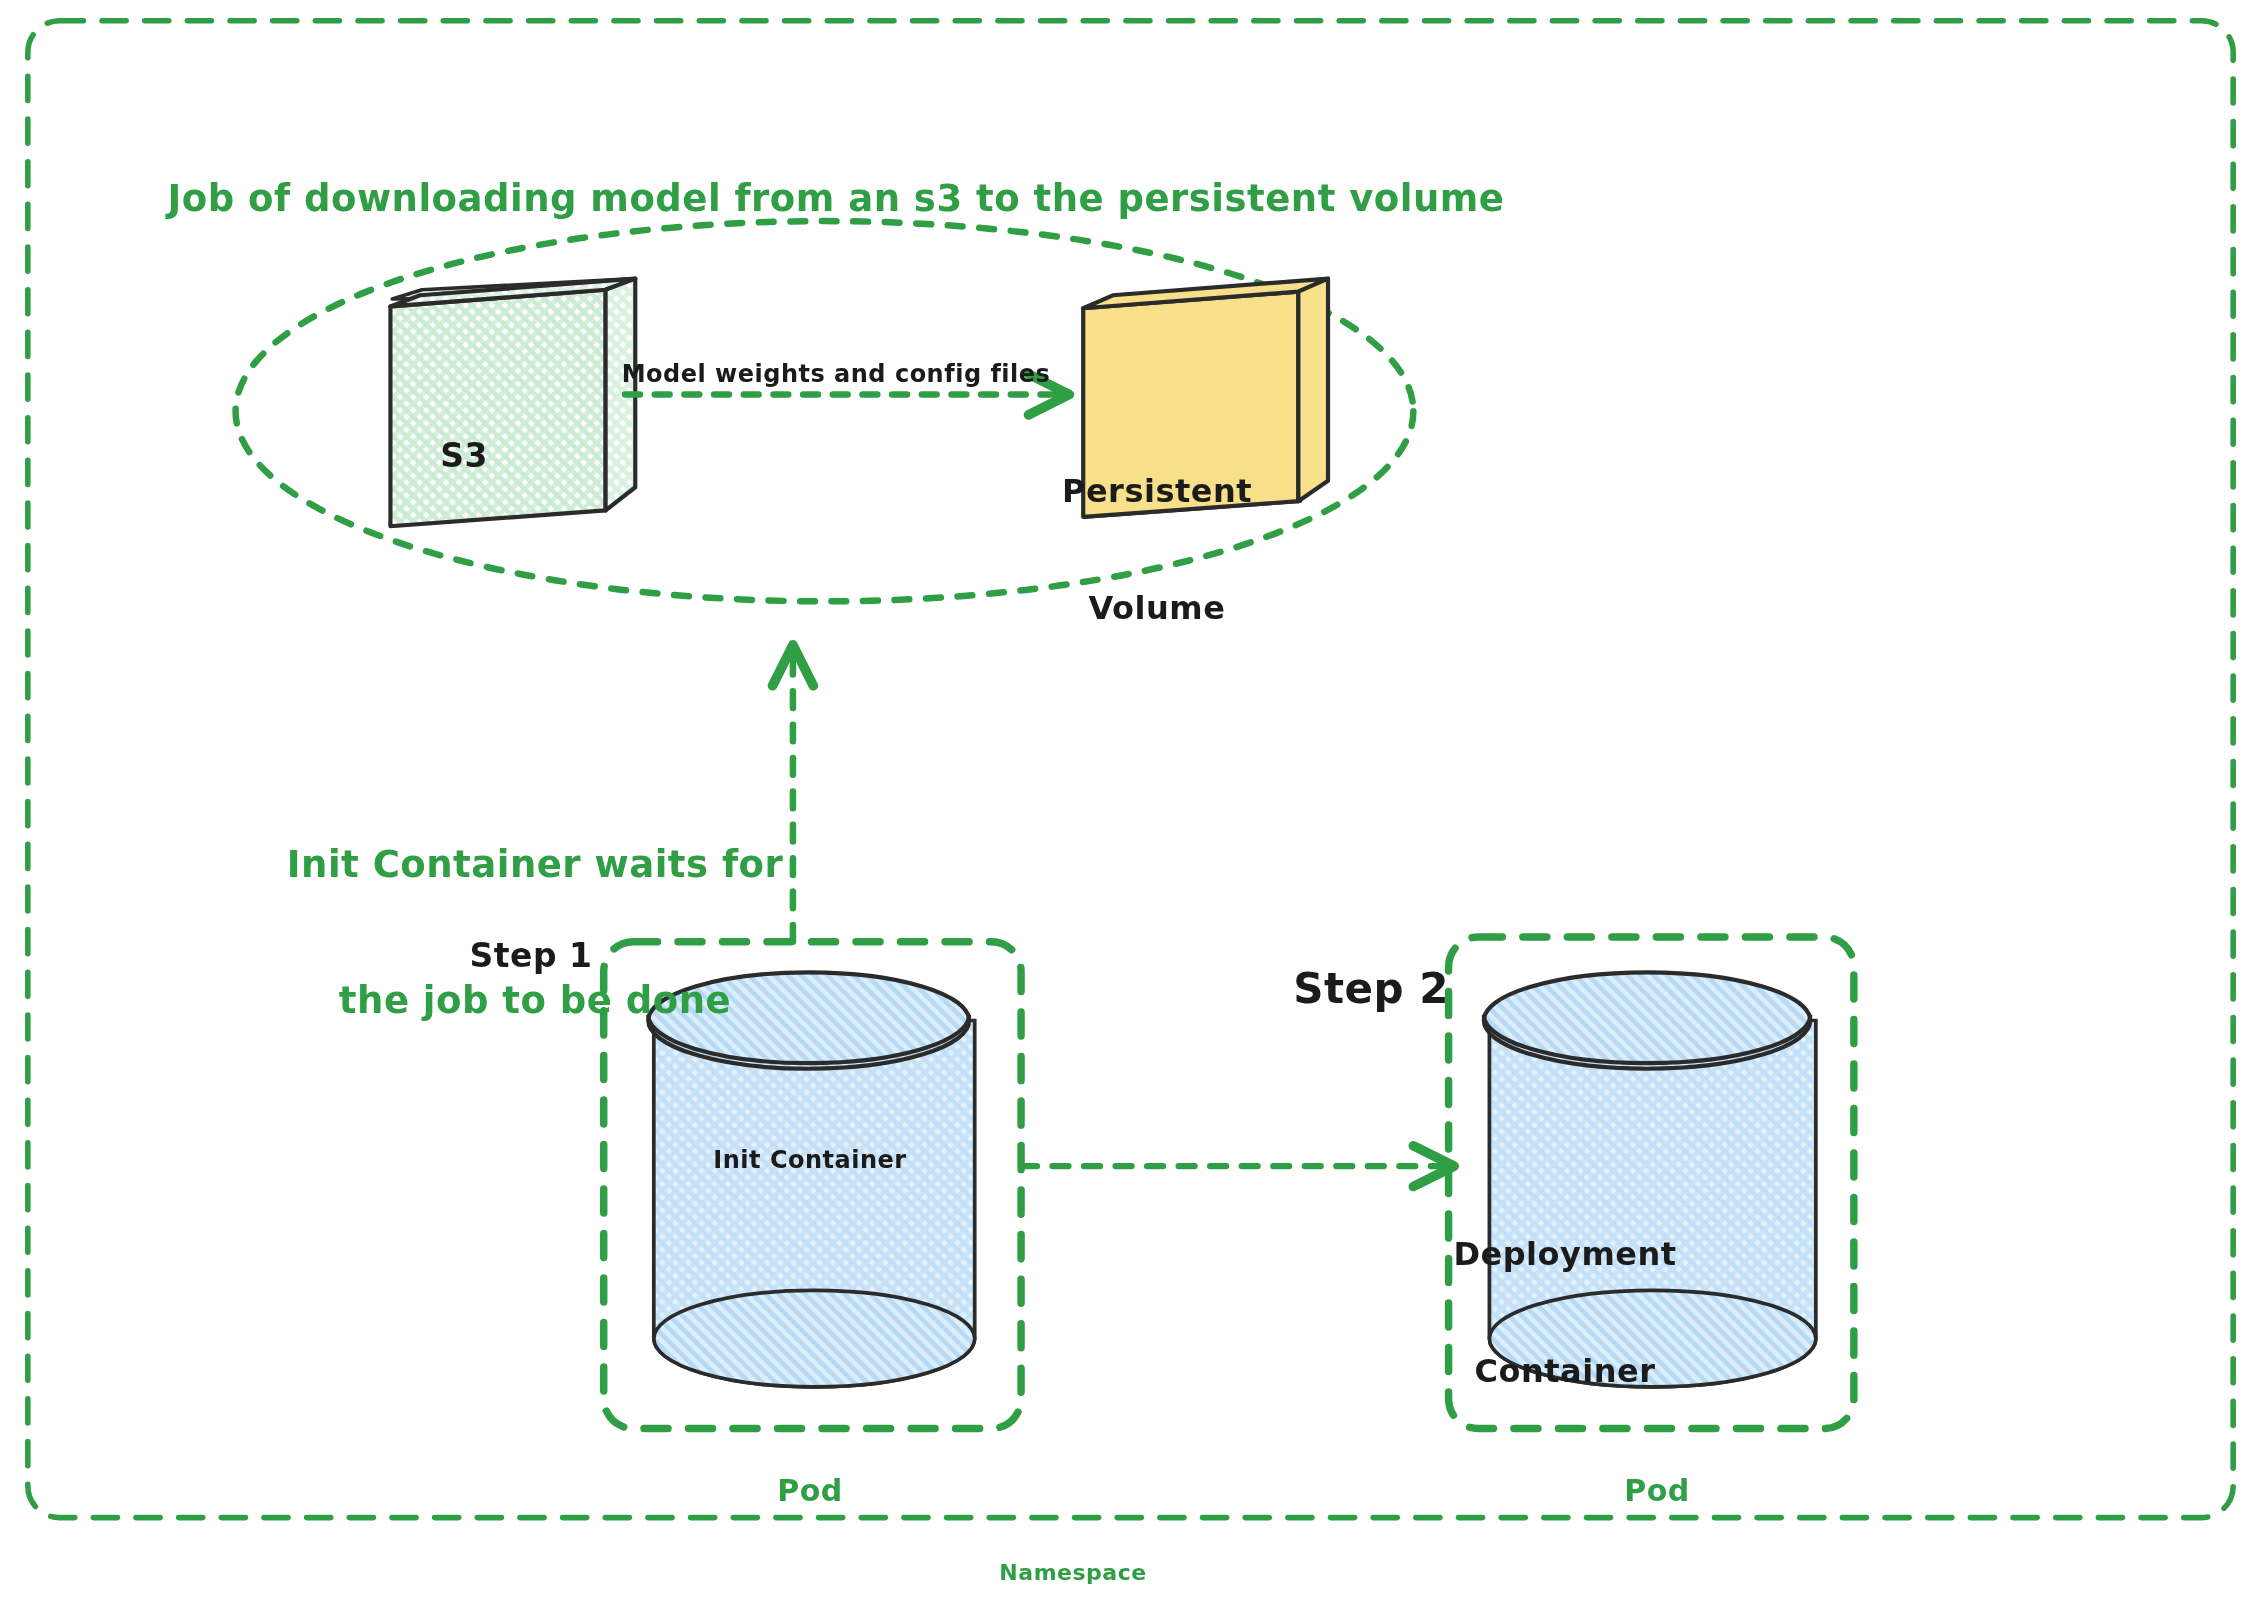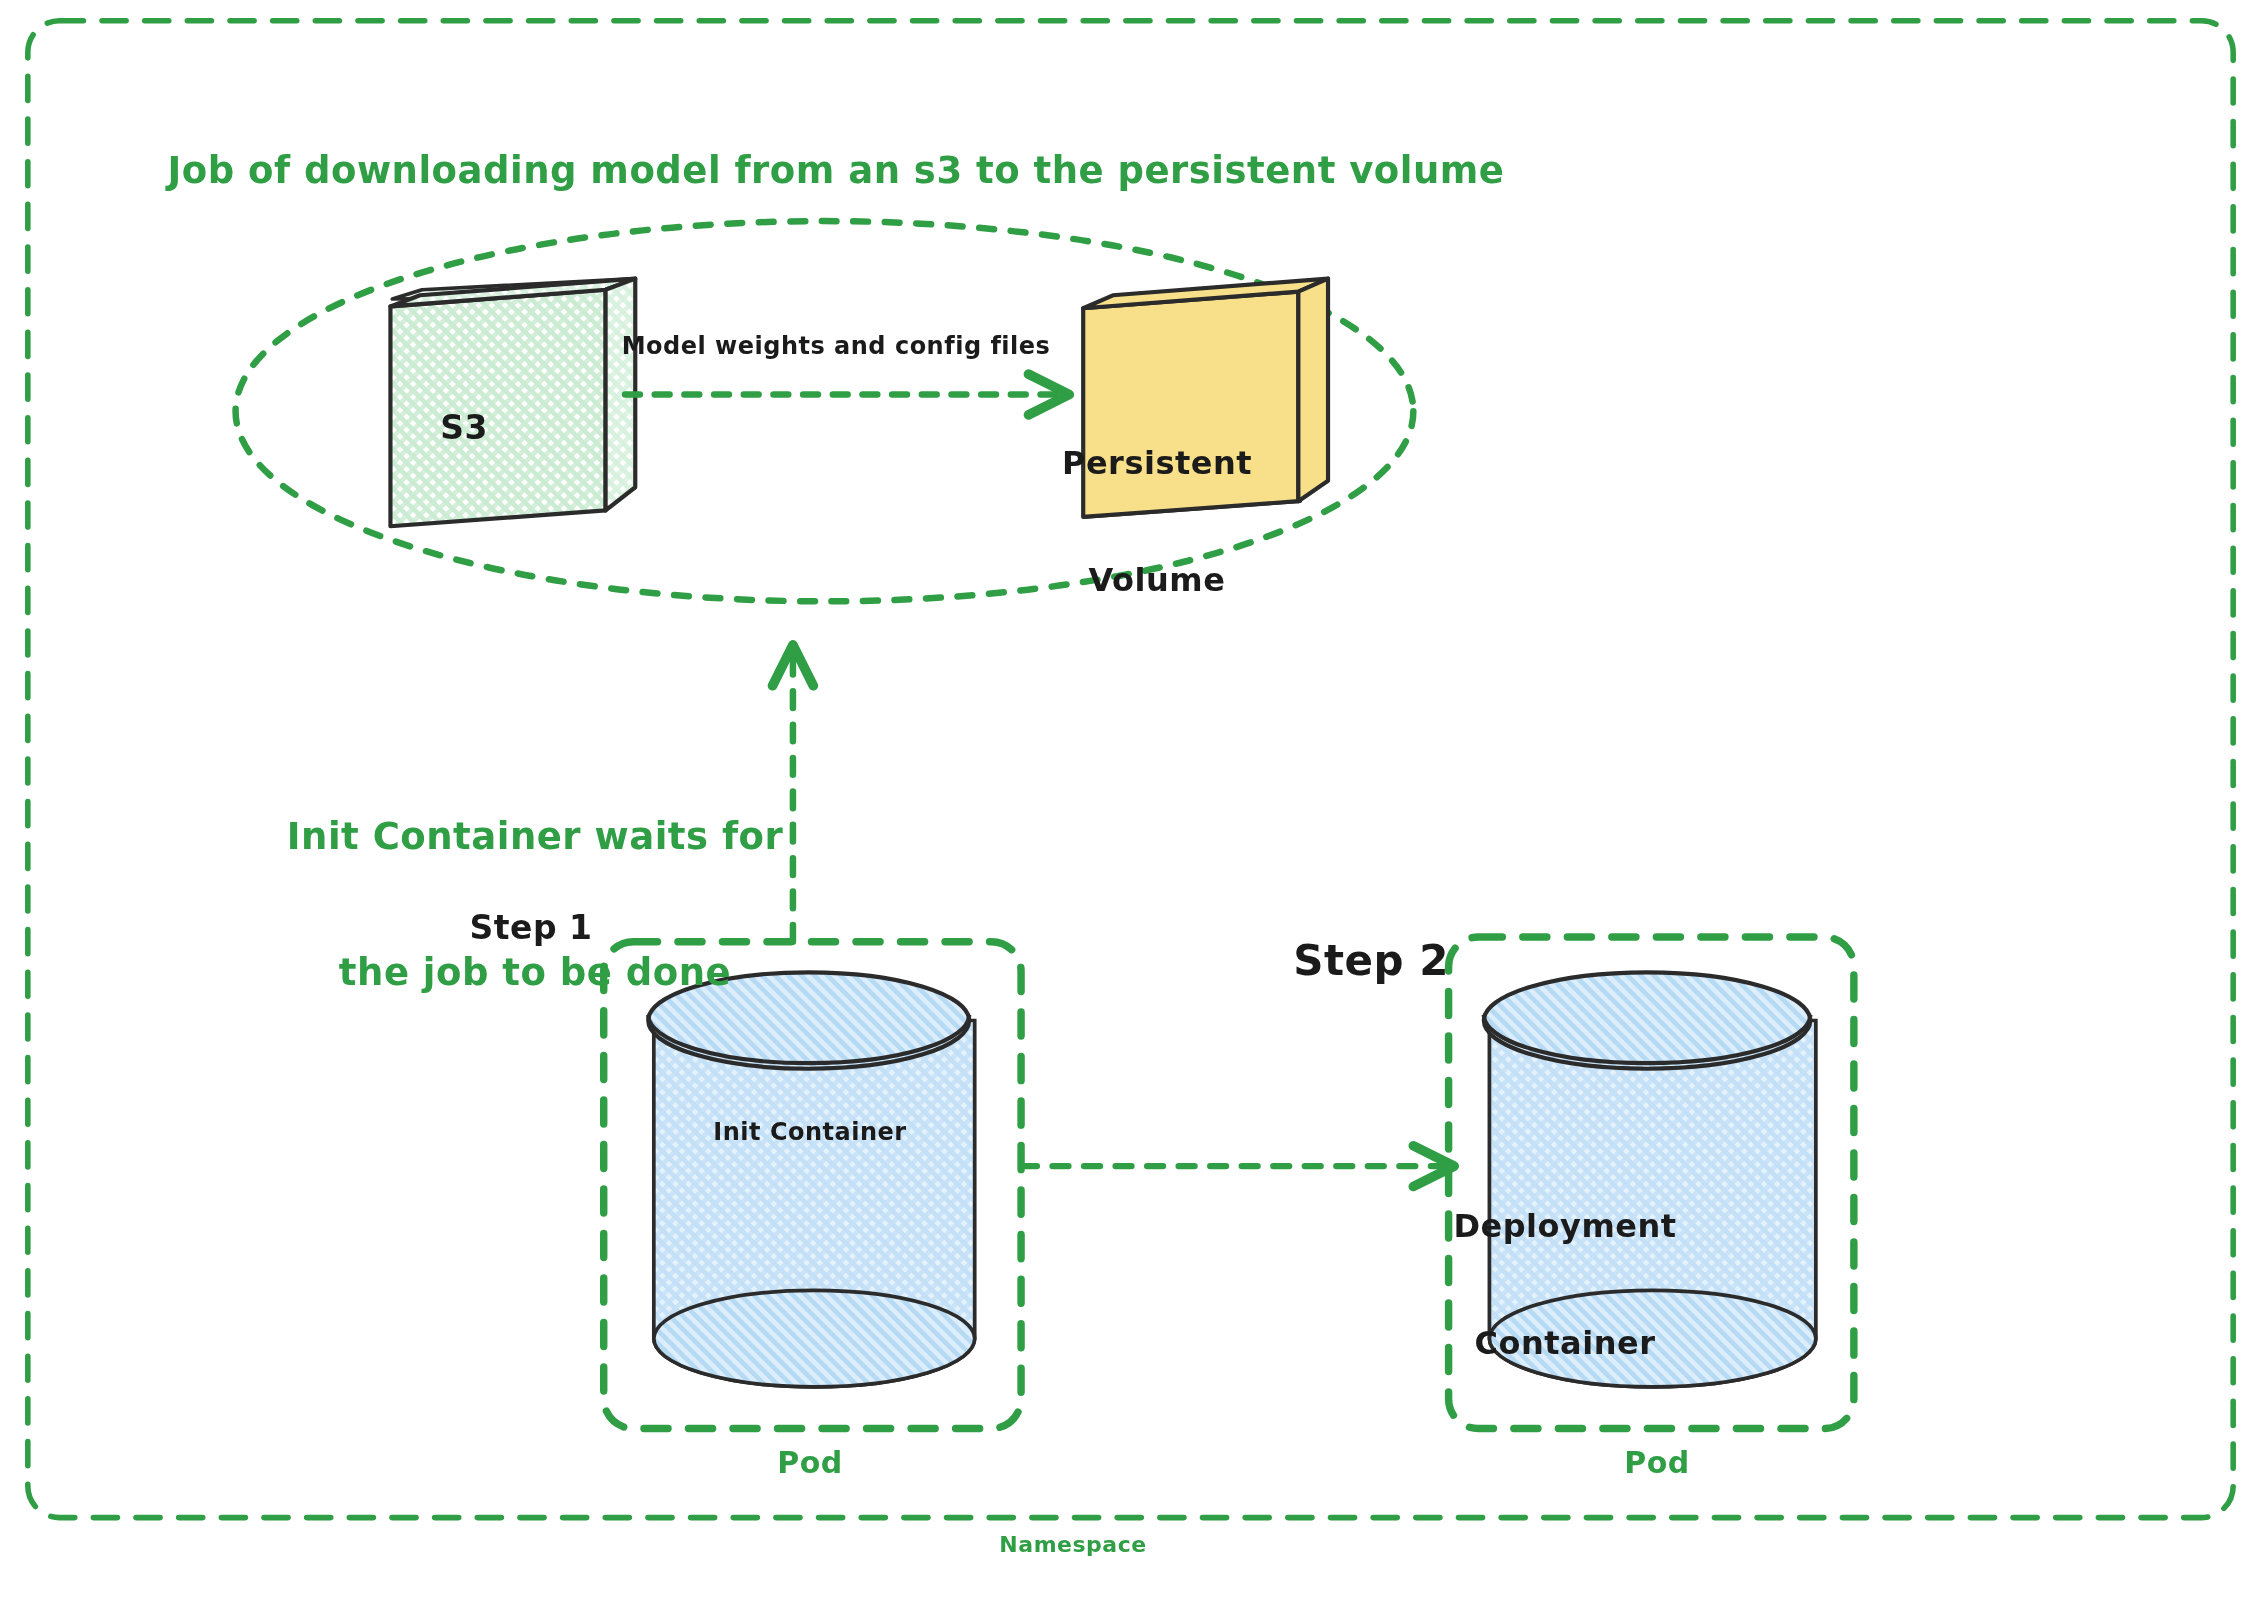--- a/index.html
+++ b/index.html
@@ -25,20 +25,21 @@
     left: 0; top: 0;
     width: 2261px;
     height: 1620px;
     overflow: visible;
   }
   .txt {
     position: absolute;
     white-space: pre;
     font-family: "DejaVu Sans", sans-serif;
     line-height: 1.22;
+    margin-top: 28px;
   }
   .hand-green {
     color: #2f9e44;
     font-weight: 600;
     letter-spacing: 0.5px;
   }
   .hand-dark {
     color: #1b1b1b;
     font-weight: 600;
     letter-spacing: 0.5px;

